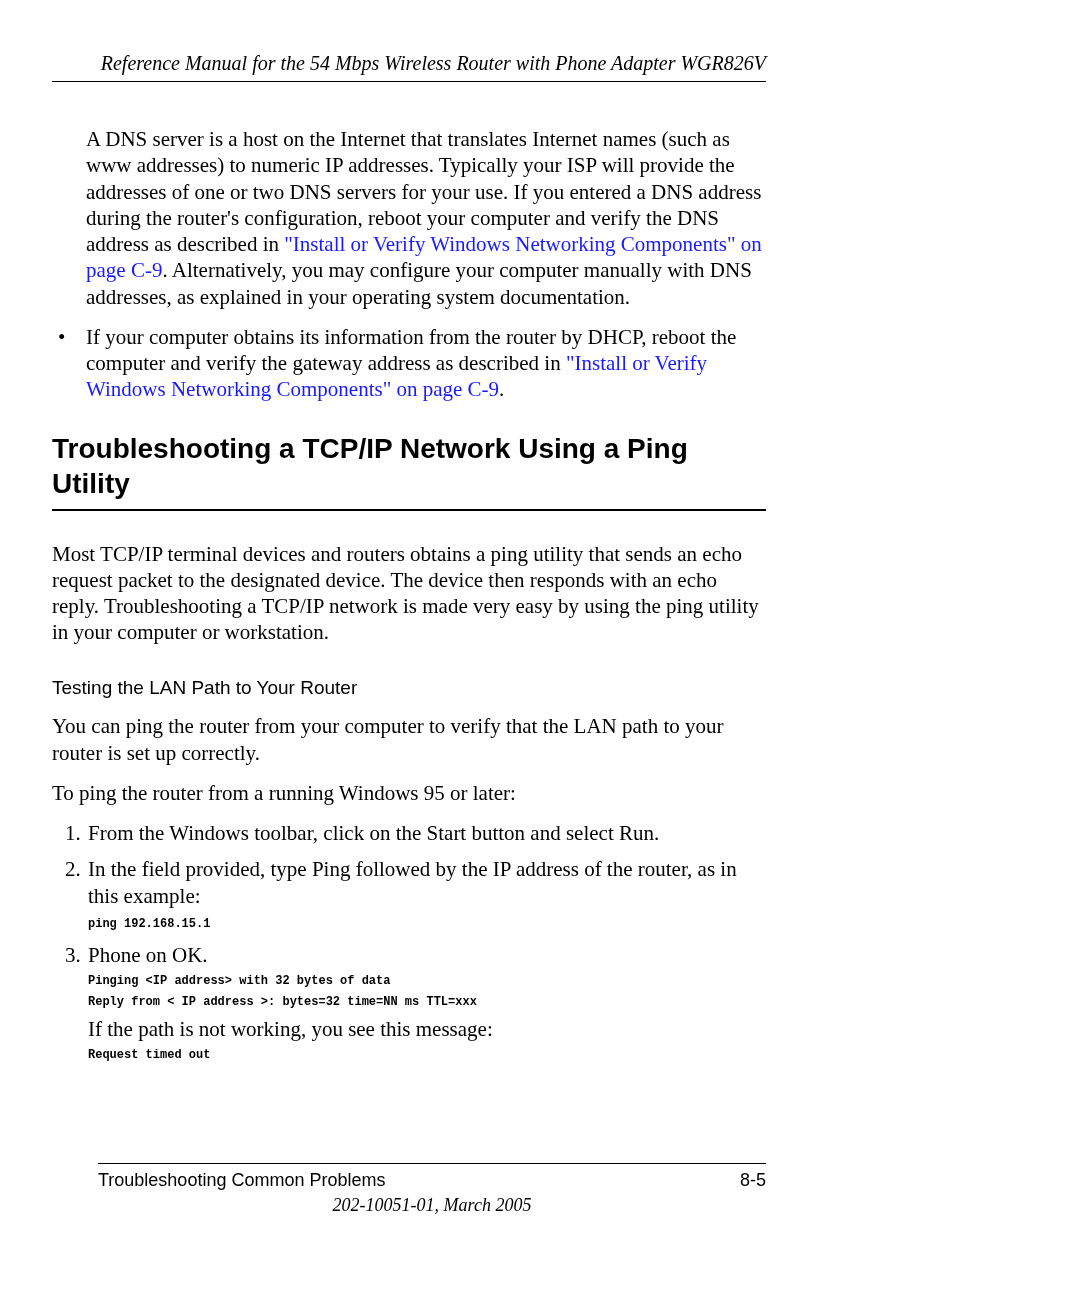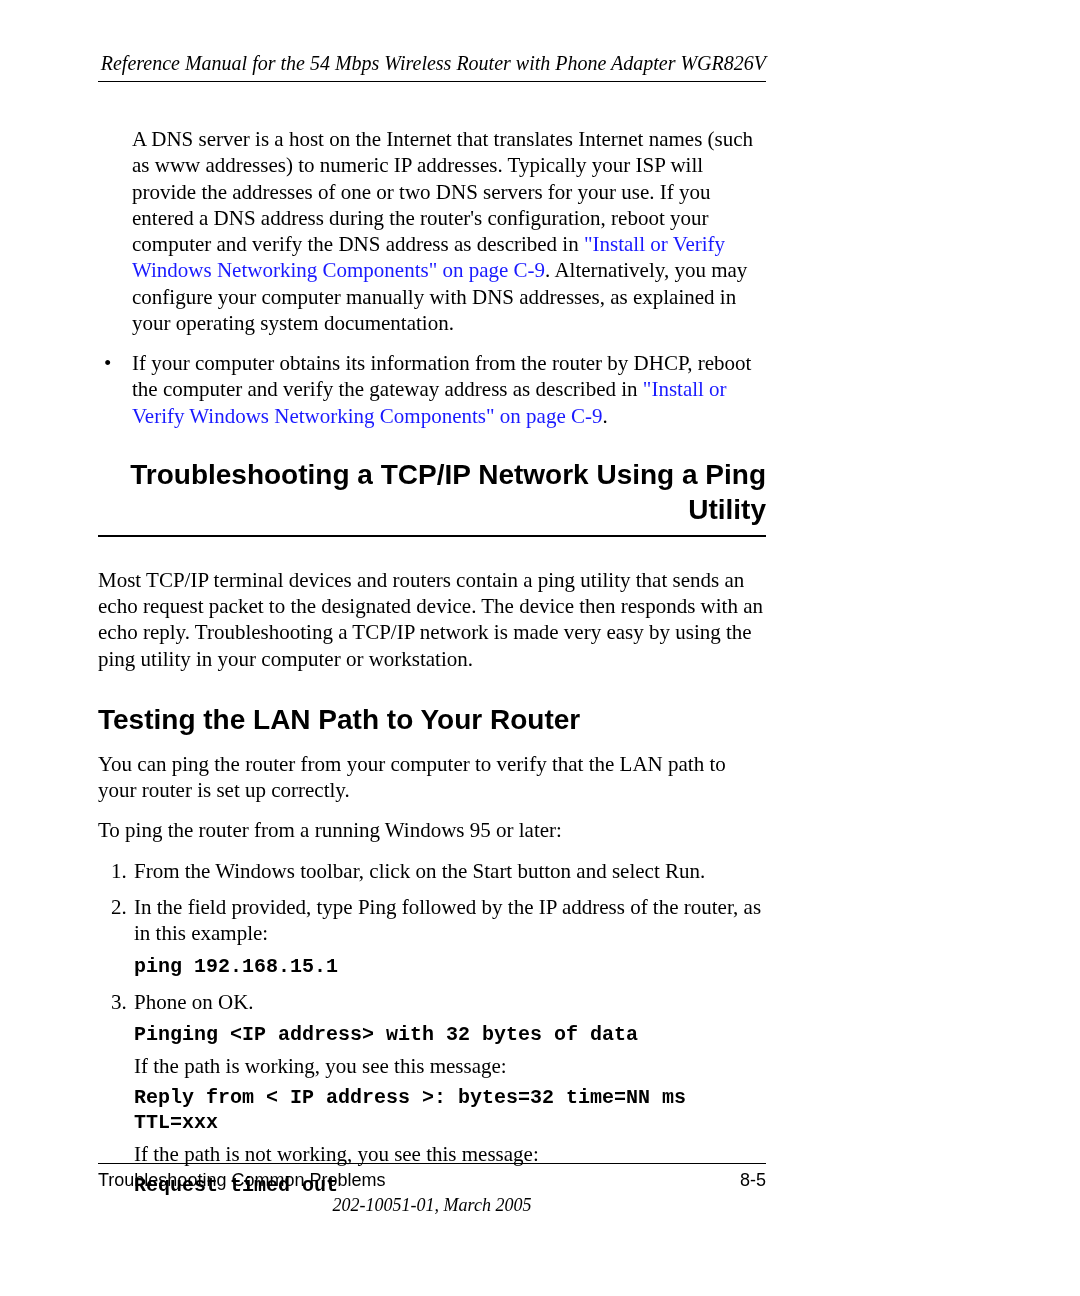--- a/index.html
+++ b/index.html
@@ -7,21 +7,21 @@
     padding: 0;
     background: #fff;
     font-family: "Times New Roman", Times, serif;
     color: #000;
   }
   .page {
     width: 864px;
     height: 1296px;
     position: relative;
     box-sizing: border-box;
-    padding: 52px 98px 0 98px;
+    padding: 52px 98px 0 52px;
   }
   .running-head {
     font-style: italic;
     font-size: 20px;
     text-align: right;
     margin-bottom: 6px;
   }
   hr.rule {
     border: none;
     border-top: 1.5px solid #000;
@@ -58,41 +58,40 @@
     top: 0;
     font-size: 21px;
   }
   h1.section {
     font-family: Arial, Helvetica, sans-serif;
     font-size: 28px;
     font-weight: bold;
     margin: 28px 0 4px 0;
     padding-bottom: 8px;
     border-bottom: 2px solid #000;
-    text-align: right;
   }
   h2.subsection {
     font-family: Arial, Helvetica, sans-serif;
-    font-size: 28px;
-    font-weight: bold;
+    font-size: 19px;
+    font-weight: normal;
     margin: 30px 0 14px 0;
   }
   ol.steps {
     margin: 0;
     padding-left: 34px;
     font-size: 21px;
   }
   ol.steps > li {
     padding-left: 2px;
     margin-bottom: 10px;
   }
   .code {
     font-family: "Courier New", Courier, monospace;
     font-weight: bold;
-    font-size: 20px;
+    font-size: 12px;
     display: block;
     margin: 6px 0;
   }
   .step-inner {
     margin-top: 8px;
   }
   .footer {
     position: absolute;
     left: 98px;
     right: 98px;
@@ -135,39 +134,38 @@
     <ul class="bullets">
       <li>
         <p class="para" style="margin-bottom:0;">
           <span>If your computer obtains its information from the router by DHCP, reboot the computer and verify the gateway address as described in </span><span class="link">"Install or Verify Windows Networking Components" on page C-9</span><span>.</span>
         </p>
       </li>
     </ul>
 
     <h1 class="section">Troubleshooting a TCP/IP Network Using a Ping Utility</h1>
 
-    <p class="para" style="margin-top:30px;">Most TCP/IP terminal devices and routers contain a ping utility that sends an echo request packet to the designated device. The device then responds with an echo reply. Troubleshooting a TCP/IP network is made very easy by using the ping utility in your computer or workstation.</p>
+    <p class="para" style="margin-top:30px;">Most TCP/IP terminal devices and routers obtains a ping utility that sends an echo request packet to the designated device. The device then responds with an echo reply. Troubleshooting a TCP/IP network is made very easy by using the ping utility in your computer or workstation.</p>
 
     <h2 class="subsection">Testing the LAN Path to Your Router</h2>
 
     <p class="para">You can ping the router from your computer to verify that the LAN path to your router is set up correctly.</p>
     <p class="para">To ping the router from a running Windows 95 or later:</p>
 
     <ol class="steps">
       <li>
         <span>From the Windows toolbar, click on the Start button and select Run.</span>
       </li>
       <li>
         <span>In the field provided, type Ping followed by the IP address of the router, as in this example:</span>
         <span class="code step-inner">ping 192.168.15.1</span>
       </li>
       <li>
         <span>Phone on OK.</span>
         <span class="code">Pinging &lt;IP address&gt; with 32 bytes of data</span>
-        <div>If the path is working, you see this message:</div>
         <span class="code">Reply from &lt; IP address &gt;: bytes=32 time=NN ms TTL=xxx</span>
         <div>If the path is not working, you see this message:</div>
         <span class="code">Request timed out</span>
       </li>
     </ol>
 
   </div>
 
   <div class="footer">
     <hr>

